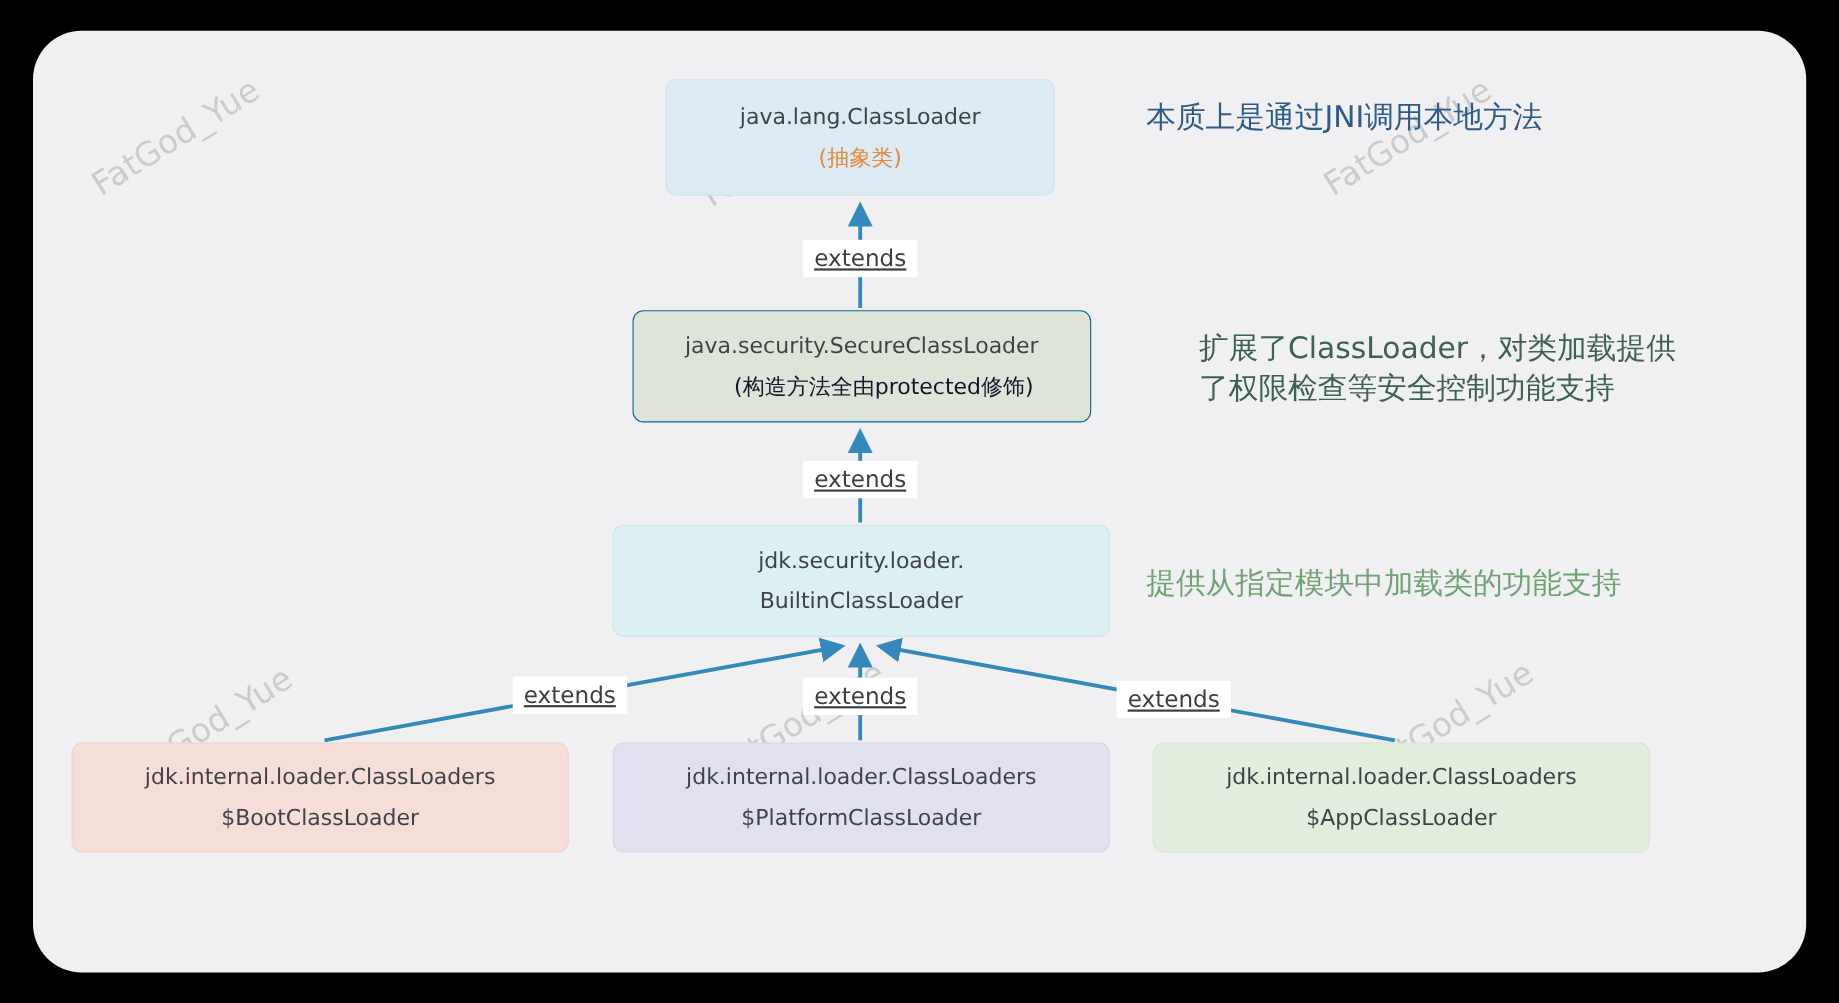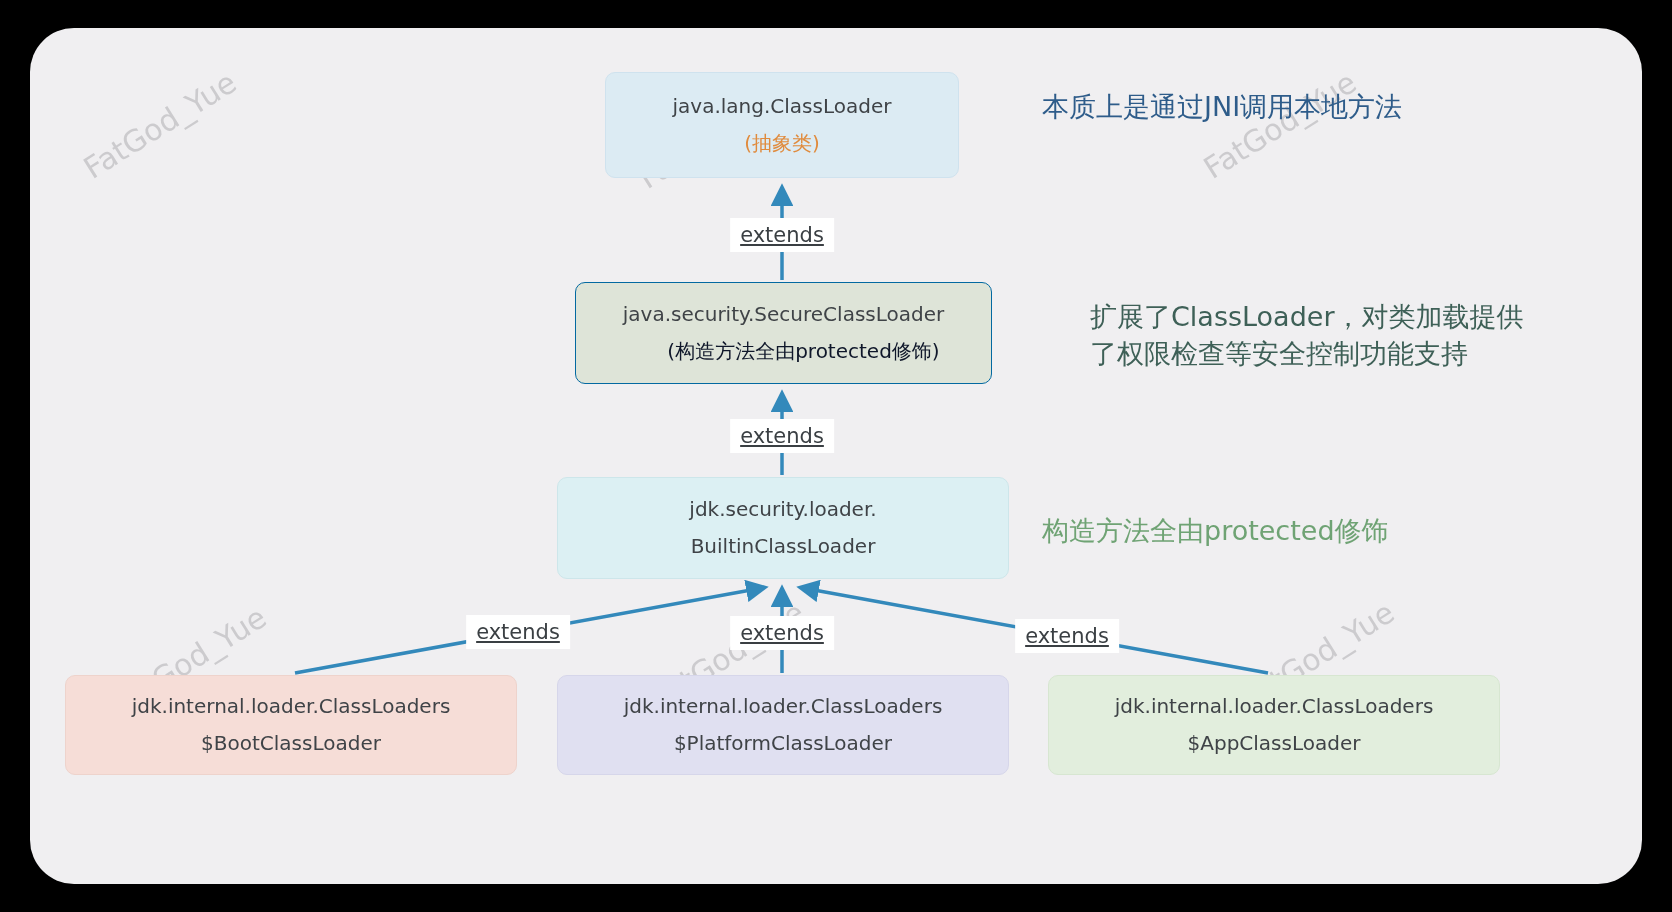--- a/index.html
+++ b/index.html
@@ -134,16 +134,16 @@
   <div class="anno anno-classloader">
     <div>本质上是通过JNI调用本地方法</div>
   </div>
 
   <div class="anno anno-secure">
     <div>扩展了ClassLoader，对类加载提供</div>
     <div>了权限检查等安全控制功能支持</div>
   </div>
 
   <div class="anno anno-builtin">
-    <div>构造方法全由protected修饰</div>
+    <div>提供从指定模块中加载类的功能支持</div>
   </div>
 
 </div>
 
 </body></html>

